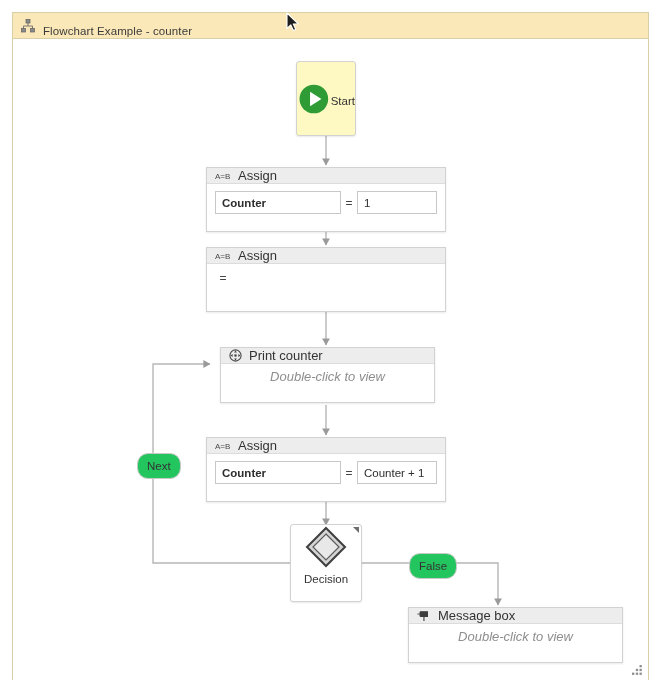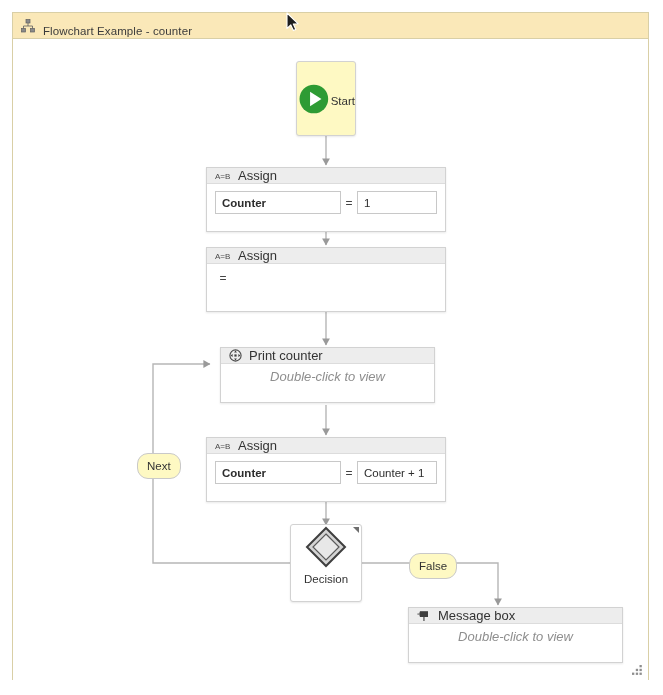--- a/index.html
+++ b/index.html
@@ -150,21 +150,21 @@
   }
   .corner-tri{
     position:absolute;right:2px;top:2px;
     width:0;height:0;
     border-left:6px solid transparent;
     border-top:6px solid #6e6e6e;
   }
   
   .pill{
     position:absolute;
-    background:#fef9c3;
+    background:#22c55e;
     border:1px solid #c9c9c9;
     border-radius:11px;
     height:21px;
     padding:12px 9px;
     display:flex;align-items:center;justify-content:center;
     font-size:11.5px;
     color:#333;
     white-space:nowrap;
     box-sizing:border-box;
   }

